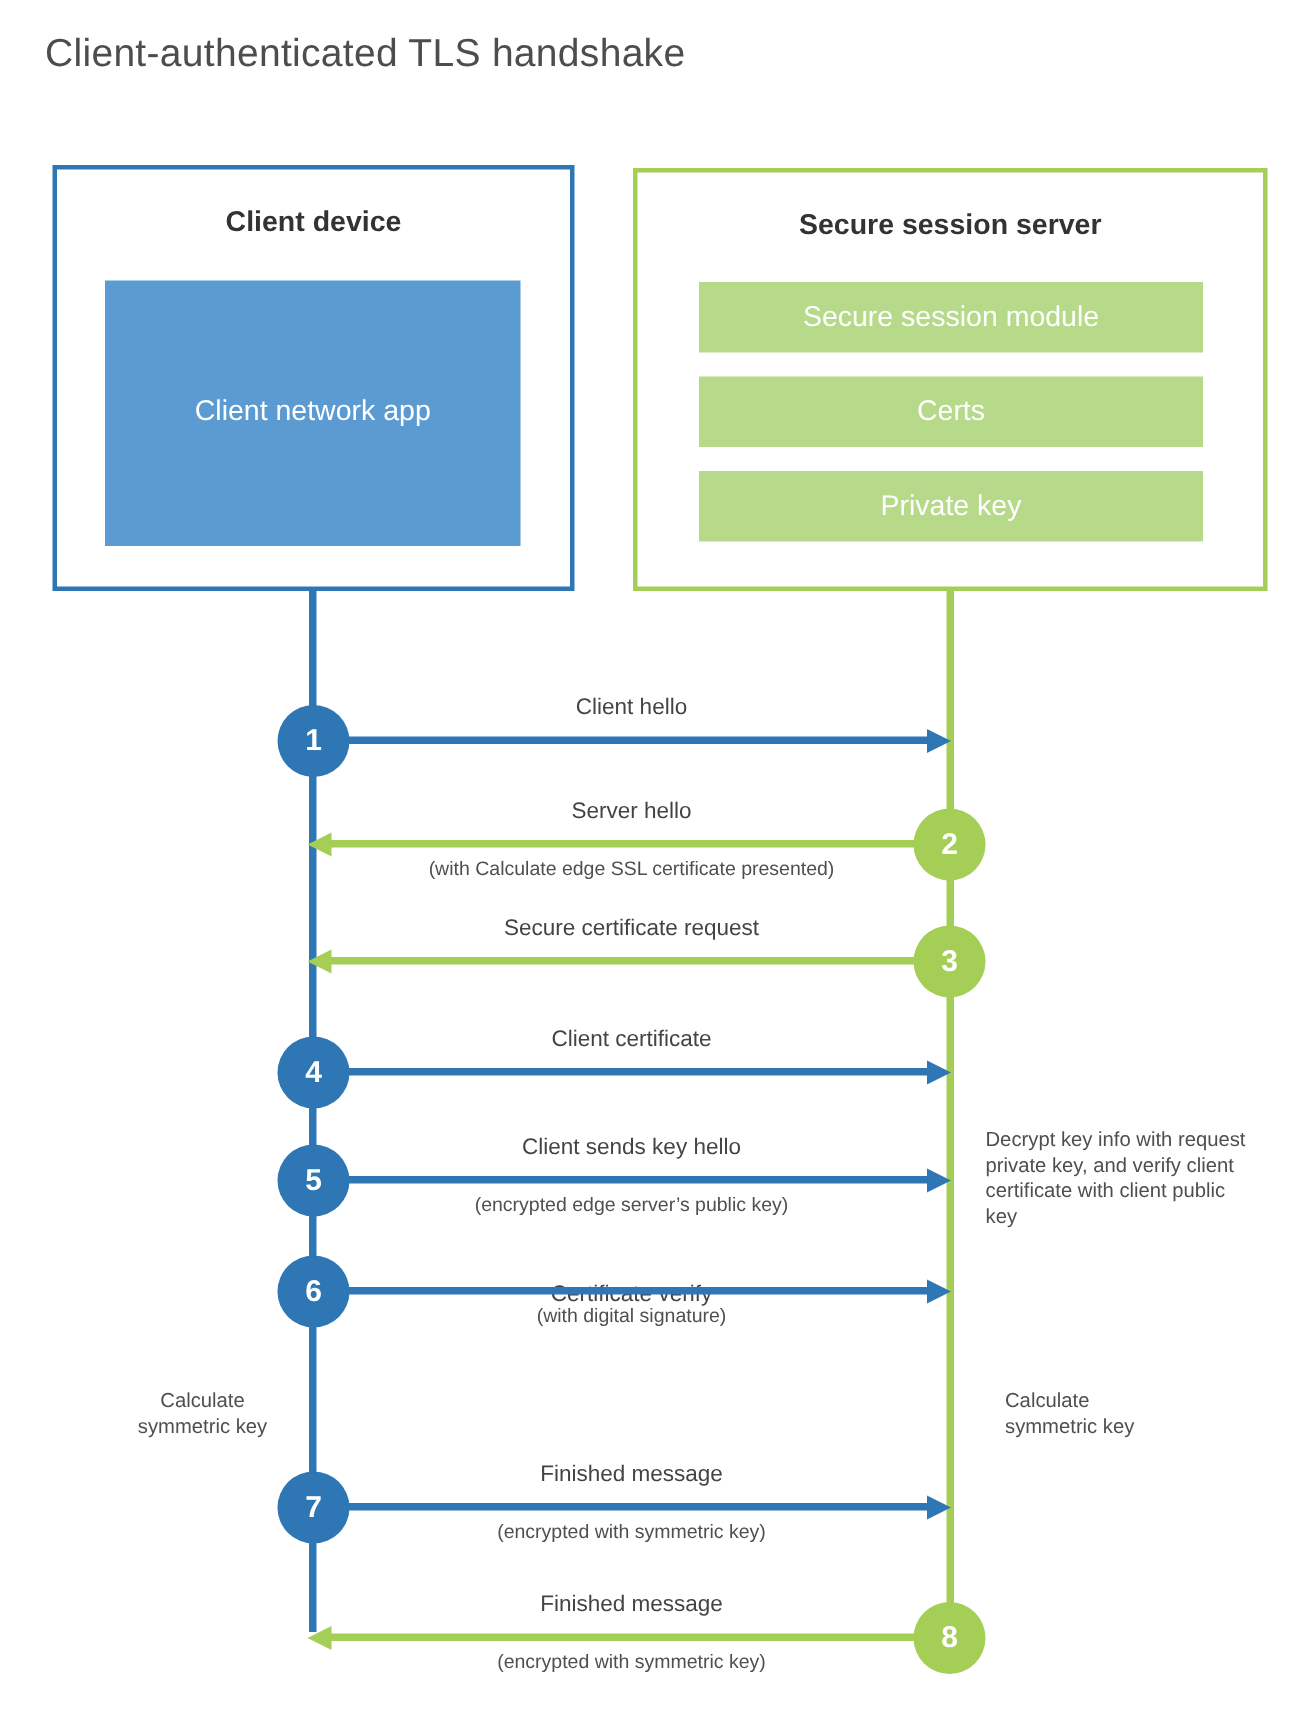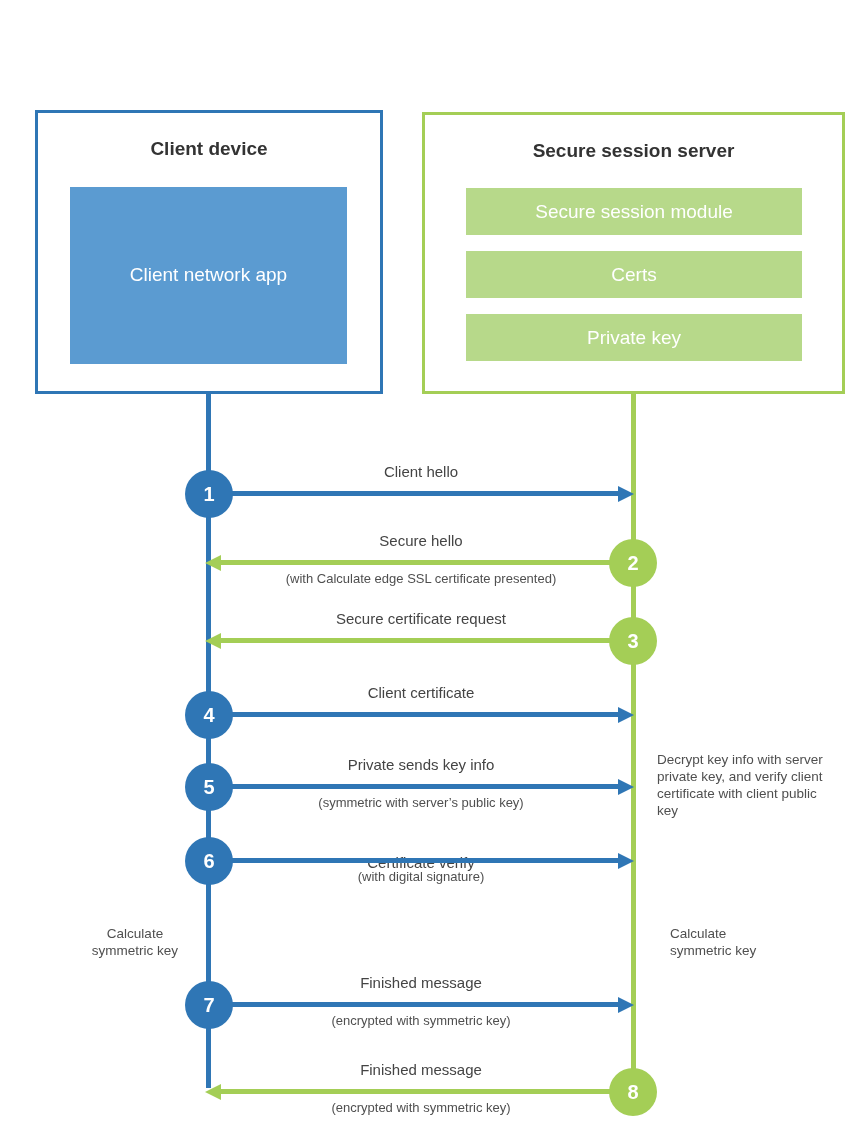--- a/index.html
+++ b/index.html
@@ -62,20 +62,21 @@
   .side-note{position:absolute;font-size:13.5px;line-height:17px;color:var(--ink-sub);}
   .note-decrypt{left:657px;top:751px;width:178px;text-align:left;}
   .note-calc-left{left:75px;top:925px;width:120px;text-align:center;}
   .note-calc-right{left:670px;top:925px;width:120px;text-align:left;}
 </style>
 </head>
 <body>
 
 <div class="canvas">
 
+  <h1 class="title">Client-authenticated TLS handshake</h1>
 
   <div class="box client-box">
     <div class="box-heading">Client device</div>
     <div class="client-app">
       <span>Client network app</span>
     </div>
   </div>
 
   <div class="box server-box">
     <div class="box-heading">Secure session server</div>
@@ -88,21 +89,21 @@
   <div class="vline vline-server"></div>
 
   <div>
     <div class="msg-label" style="top:463px">Client hello</div>
     <div class="arrow-body blue" style="top:491px"></div>
     <div class="ah ah-right" style="top:486px"></div>
     <div class="num-circle blue" style="top:470px">1</div>
   </div>
 
   <div>
-    <div class="msg-label" style="top:532px">Secure hello</div>
+    <div class="msg-label" style="top:532px">Server hello</div>
     <div class="arrow-body green" style="top:560px"></div>
     <div class="ah ah-left" style="top:555px"></div>
     <div class="sub-label" style="top:571px">(with Calculate edge SSL certificate presented)</div>
     <div class="num-circle green" style="top:539px">2</div>
   </div>
 
   <div>
     <div class="msg-label" style="top:610px">Secure certificate request</div>
     <div class="arrow-body green" style="top:638px"></div>
     <div class="ah ah-left" style="top:633px"></div>
@@ -110,24 +111,24 @@
   </div>
 
   <div>
     <div class="msg-label" style="top:684px">Client certificate</div>
     <div class="arrow-body blue" style="top:712px"></div>
     <div class="ah ah-right" style="top:707px"></div>
     <div class="num-circle blue" style="top:691px">4</div>
   </div>
 
   <div>
-    <div class="msg-label" style="top:756px">Private sends key info</div>
+    <div class="msg-label" style="top:756px">Client sends key hello</div>
     <div class="arrow-body blue" style="top:784px"></div>
     <div class="ah ah-right" style="top:779px"></div>
-    <div class="sub-label" style="top:795px">(symmetric with server’s public key)</div>
+    <div class="sub-label" style="top:795px">(encrypted edge server’s public key)</div>
     <div class="num-circle blue" style="top:763px">5</div>
   </div>
 
   <div>
     <div class="msg-label" style="top:854px">Certificate verify</div>
     <div class="arrow-body blue" style="top:858px"></div>
     <div class="ah ah-right" style="top:853px"></div>
     <div class="sub-label" style="top:869px">(with digital signature)</div>
     <div class="num-circle blue" style="top:837px">6</div>
   </div>
@@ -141,17 +142,17 @@
   </div>
 
   <div>
     <div class="msg-label" style="top:1061px">Finished message</div>
     <div class="arrow-body green" style="top:1089px"></div>
     <div class="ah ah-left" style="top:1084px"></div>
     <div class="sub-label" style="top:1100px">(encrypted with symmetric key)</div>
     <div class="num-circle green" style="top:1068px">8</div>
   </div>
 
-  <div class="side-note note-decrypt">Decrypt key info with server private key, and verify client certificate with client public key</div>
+  <div class="side-note note-decrypt">Decrypt key info with request private key, and verify client certificate with client public key</div>
   <div class="side-note note-calc-left">Calculate symmetric key</div>
   <div class="side-note note-calc-right">Calculate symmetric key</div>
 
 </div>
 
 </body></html>

